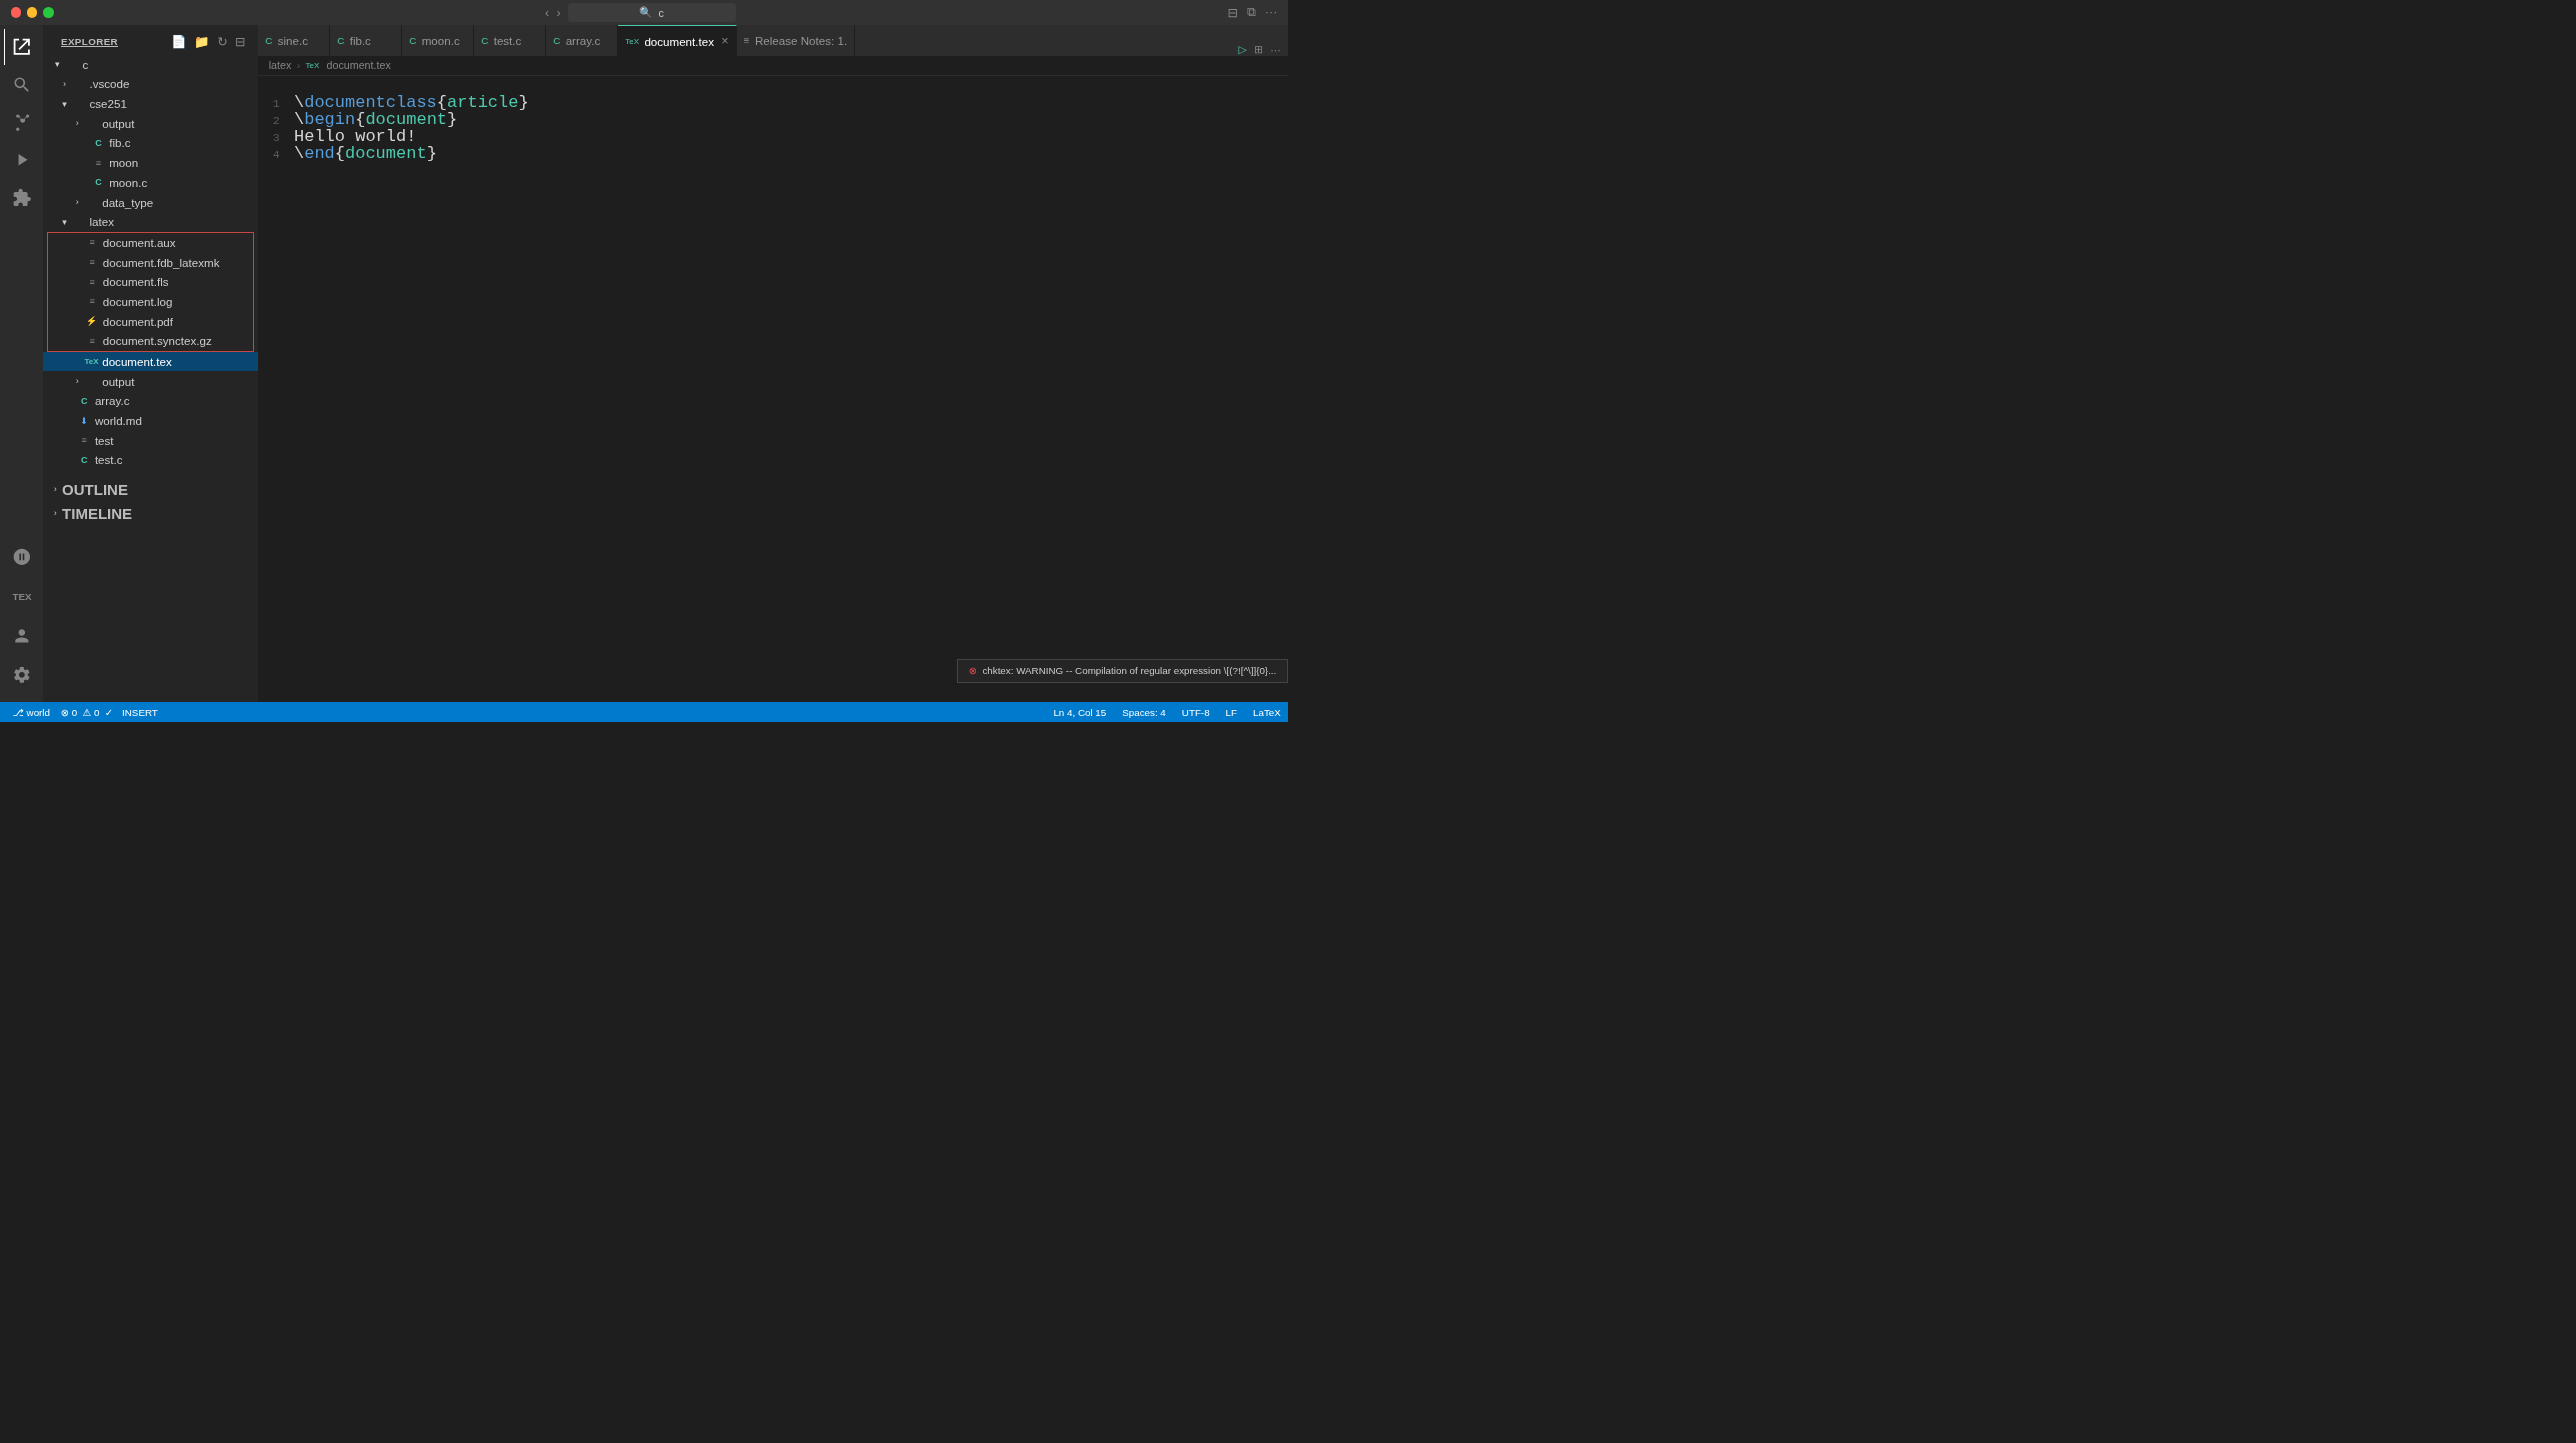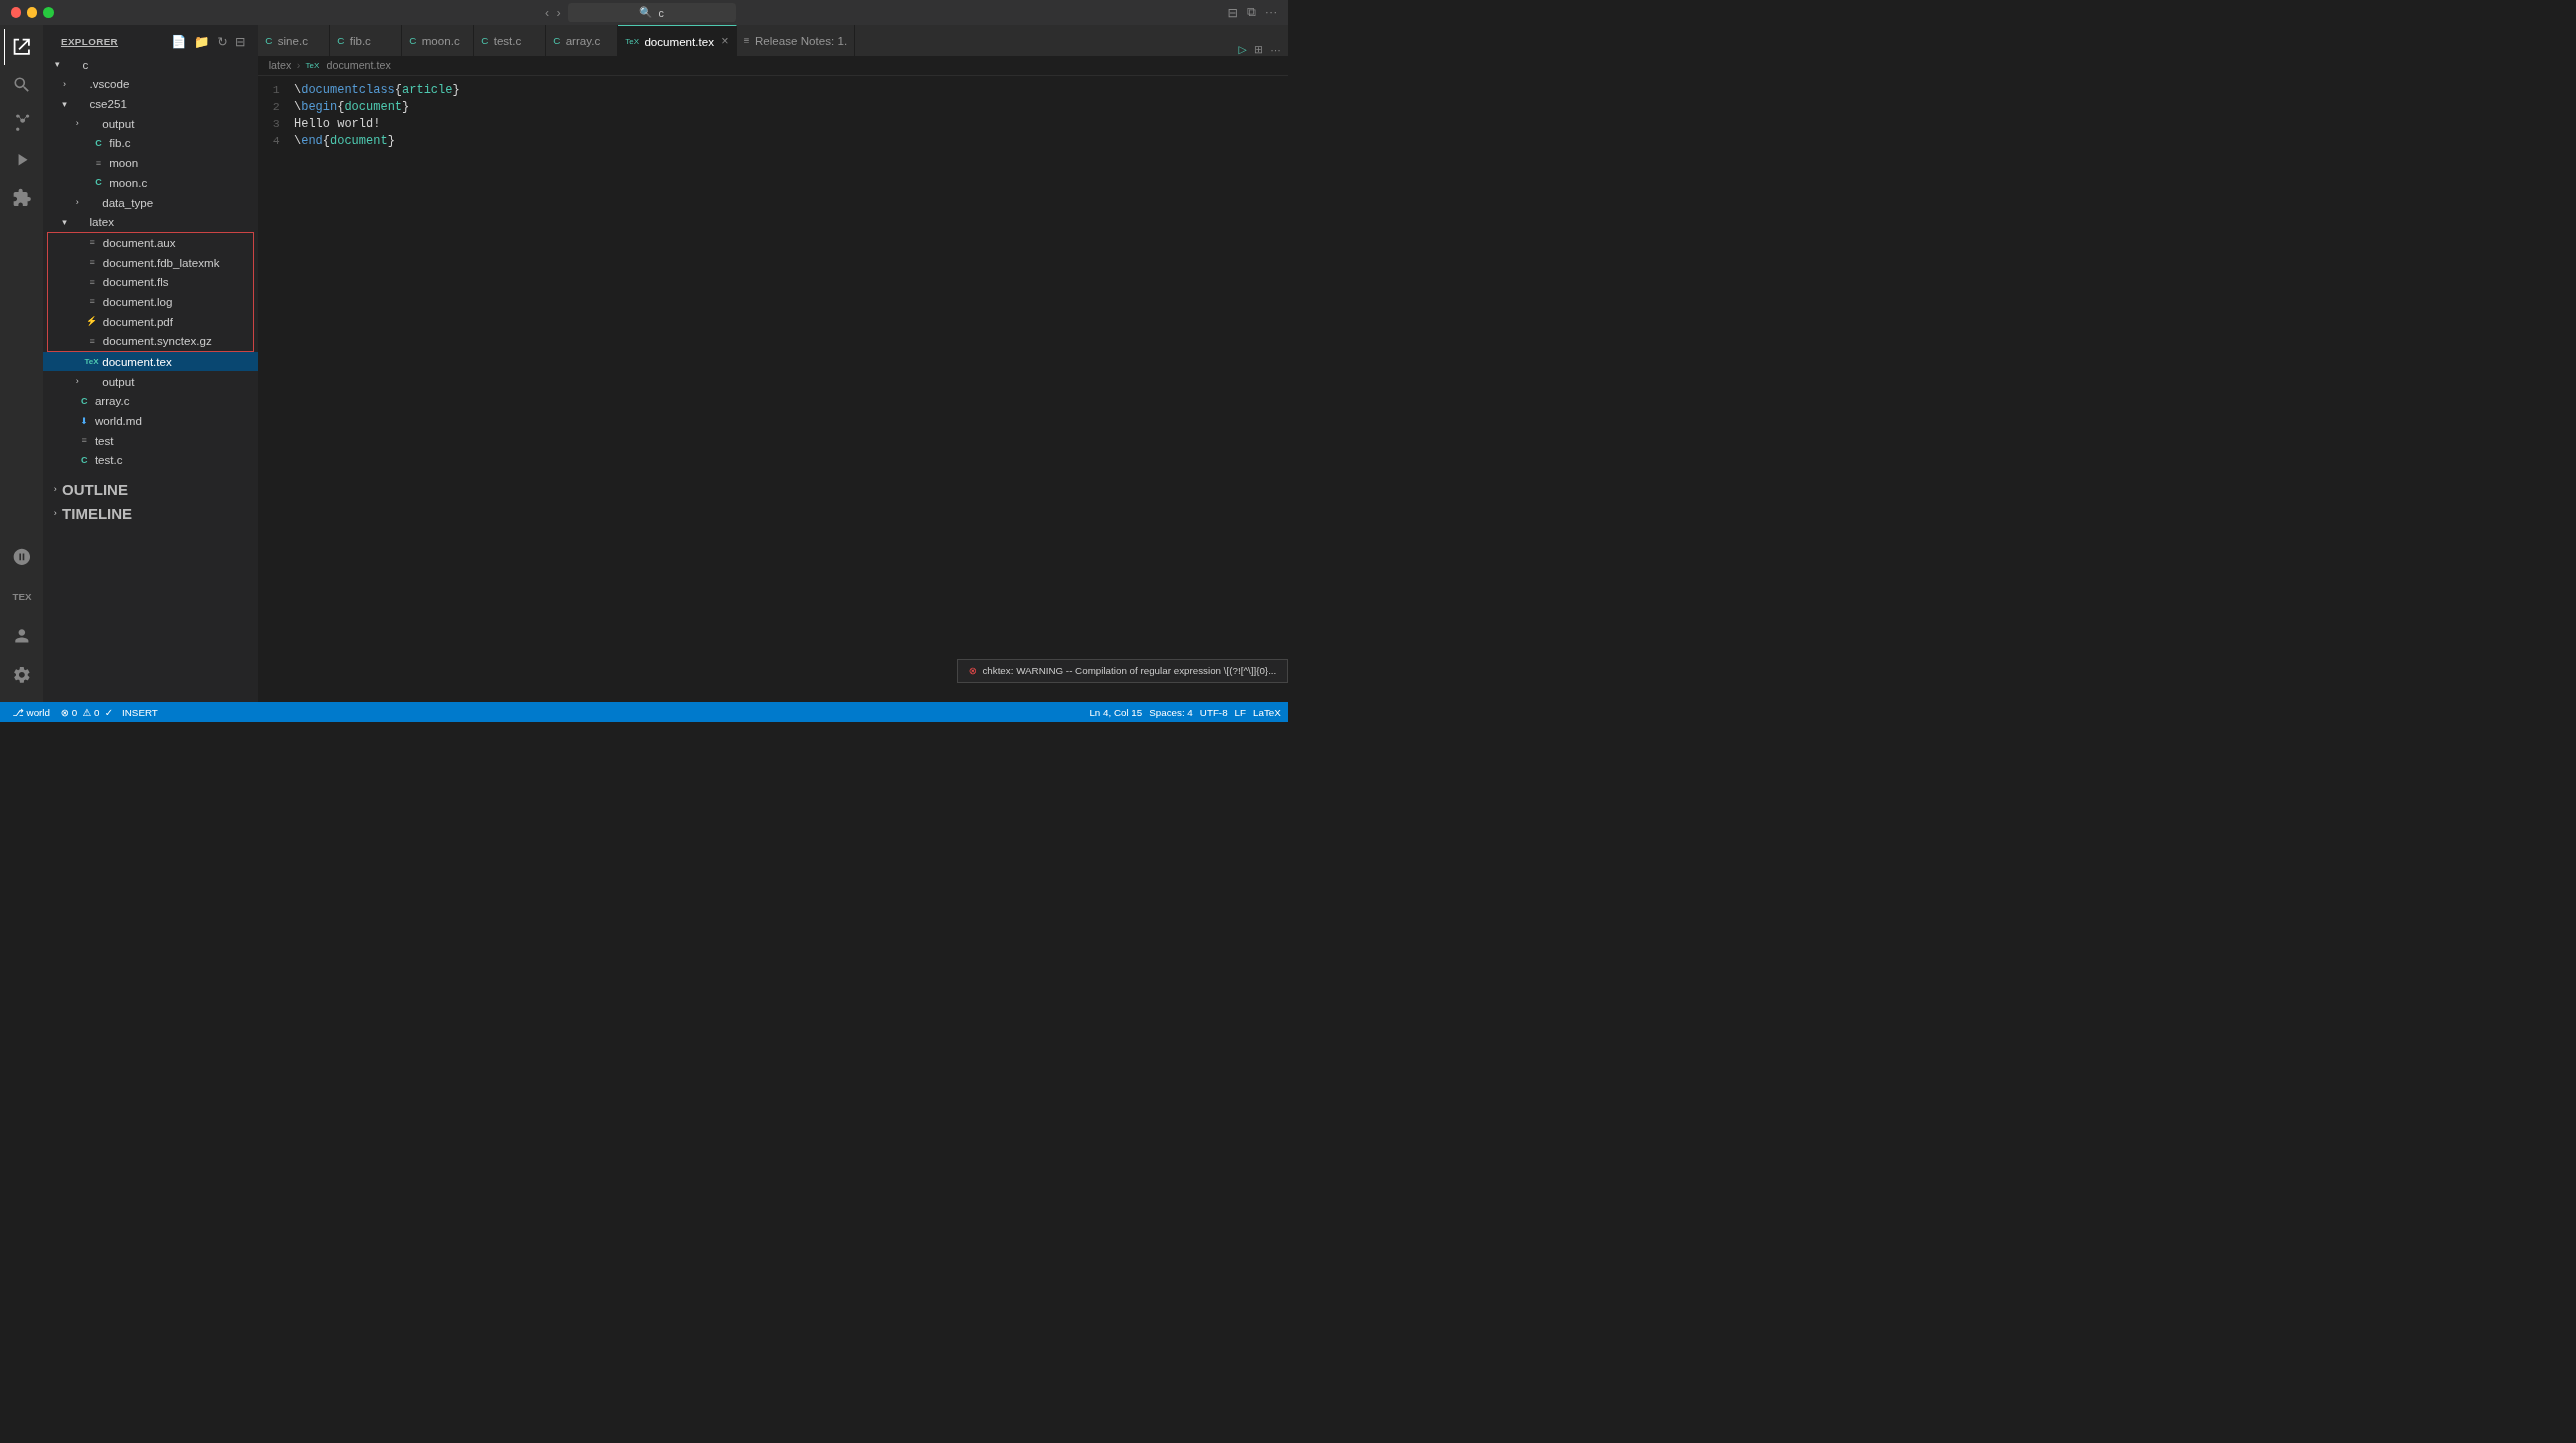--- a/index.html
+++ b/index.html
@@ -260,37 +260,38 @@
       width: 36px;
       text-align: right;
       padding-right: 14.3px;
       color: #5a5a5a;
       font-size: 11.6px;
       user-select: none;
       flex-shrink: 0;
     }
     .line-code {
       color: #d4d4d4;
-      font-size: 12px;
+      font-size: 17px;
+      margin-top: 10px;
     }
 
     
     .status-bar {
       height: 19.7px;
       background: #007acc;
       display: flex;
       align-items: center;
       padding: 0 7.2px;
       font-size: 9.8px;
       color: #ffffff;
       flex-shrink: 0;
       gap: 1.8px;
     }
     .status-left { display: flex; align-items: center; gap: 5.4px; }
-    .status-right { margin-left: auto; display: flex; align-items: center; gap: 7px; }
+    .status-right { margin-left: auto; display: flex; align-items: center; gap: 16px; }
 
     .section-collapsed { display: flex; align-items: center; padding: 3.6px 10.7px; cursor: pointer; }
     .section-label { font-size: 15px; font-weight: 700; color: #bbbbbb; text-transform: uppercase; }
   </style>
 </head>
 <body>
 
 <div class="titlebar">
   <div class="titlebar-traffic">
     <div class="traffic-btn traffic-close"></div>

